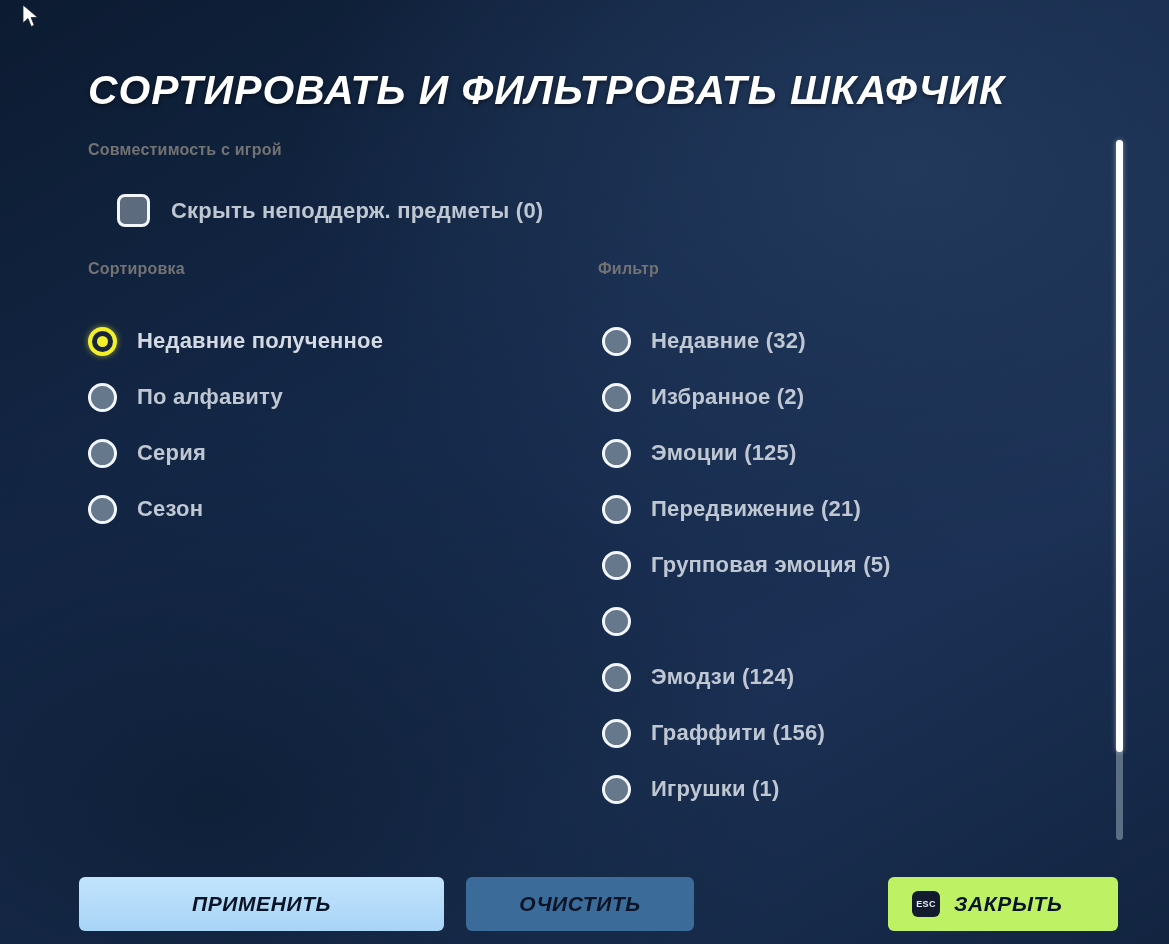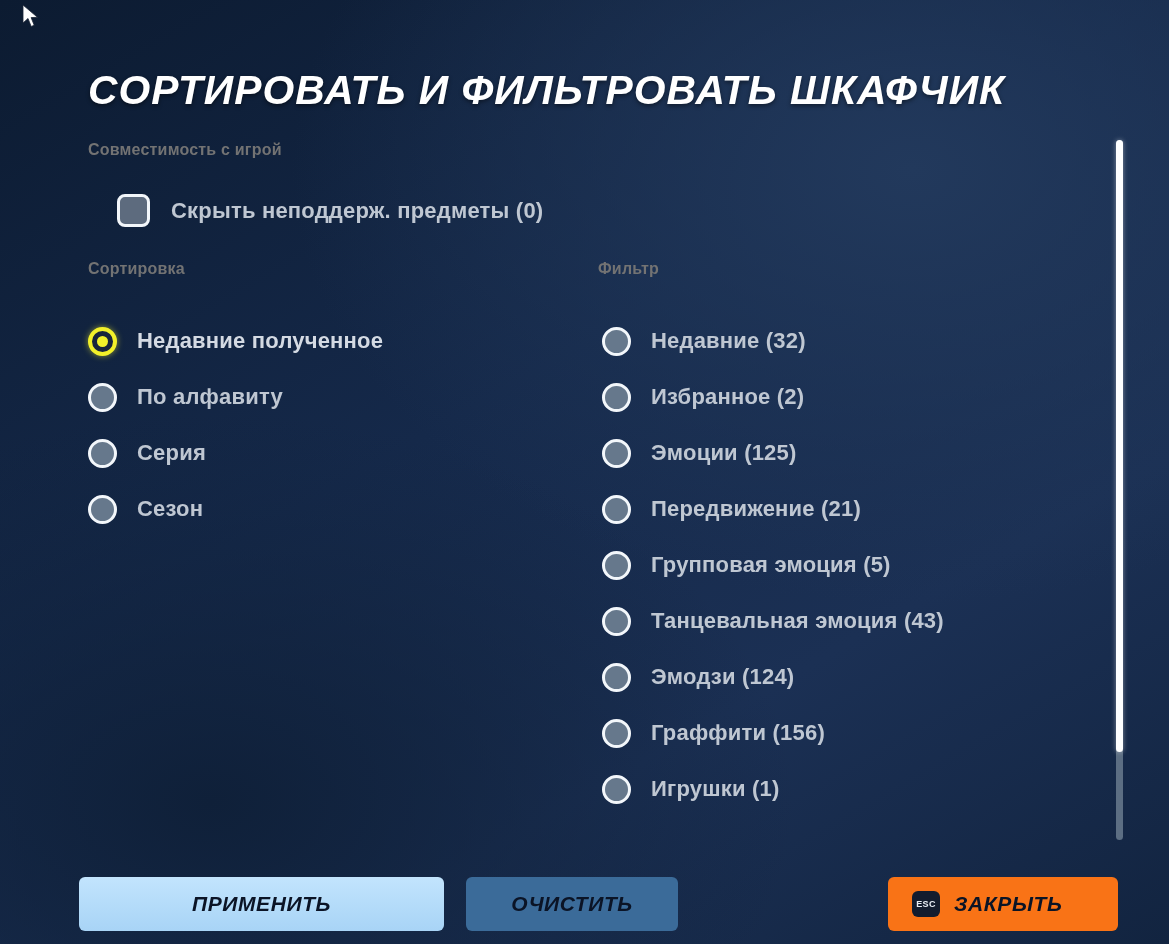--- a/index.html
+++ b/index.html
@@ -100,26 +100,26 @@
     gap:14px; border-radius:6px; cursor:pointer;
     font-size:21px; font-weight:700; font-style:italic; letter-spacing:.6px;
     white-space:nowrap;
   }
   #btn-apply {
     left:79px; top:877px; width:365px; height:54px;
     background:linear-gradient(180deg,#C2E4FD 0%,#A8D4F6 100%);
     color:#0B1426;
   }
   #btn-clear {
-    left:466px; top:877px; width:212px; height:54px;
+    left:466px; top:877px; width:228px; height:54px;
     background:#3B6B99; color:#0B1426;align-items:center;
   }
   #btn-close {
     left:888px; top:877px; width:230px; height:54px;
-    background:#f97316; color:#0B1426; justify-content:flex-start;
+    background:#bef264; color:#0B1426; justify-content:flex-start;
     padding-left:24px;
   }
   #esc-key {
     width:28px; height:26px; border-radius:6px; background:#131C2E;
     display:flex; align-items:center; justify-content:center;
     font-size:9px; font-weight:700; font-style:normal; color:#E8EDF4;
     letter-spacing:.3px; flex:none;
   }
 </style>
 </head>
@@ -178,21 +178,20 @@
     <div class="opt-row">
       <span class="radio"></span>
       <span class="opt-label">Передвижение (21)</span>
     </div>
     <div class="opt-row">
       <span class="radio"></span>
       <span class="opt-label">Групповая эмоция (5)</span>
     </div>
     <div class="opt-row">
       <span class="radio"></span>
-      <span class="opt-label">Танцевальная эмоция (43)</span>
     </div>
     <div class="opt-row">
       <span class="radio"></span>
       <span class="opt-label">Эмодзи (124)</span>
     </div>
     <div class="opt-row">
       <span class="radio"></span>
       <span class="opt-label">Граффити (156)</span>
     </div>
     <div class="opt-row">

